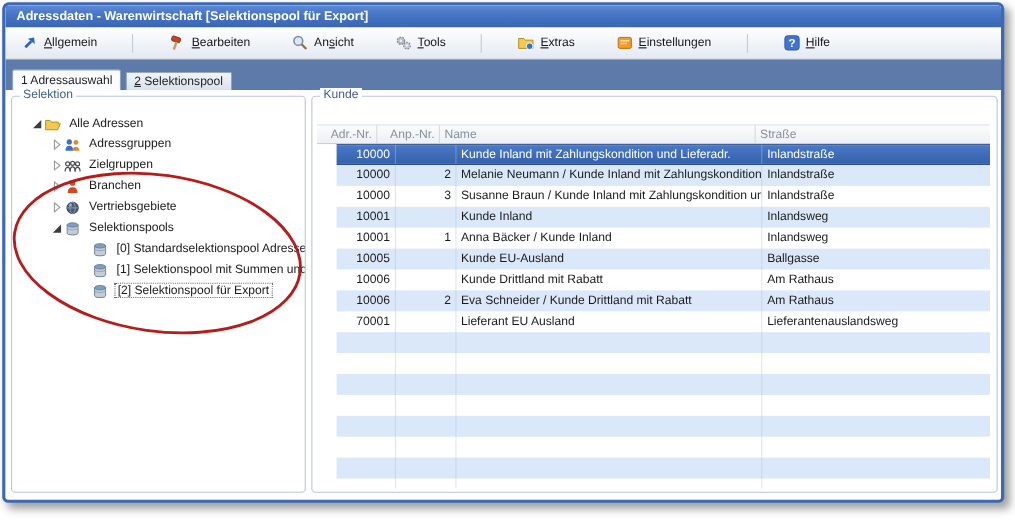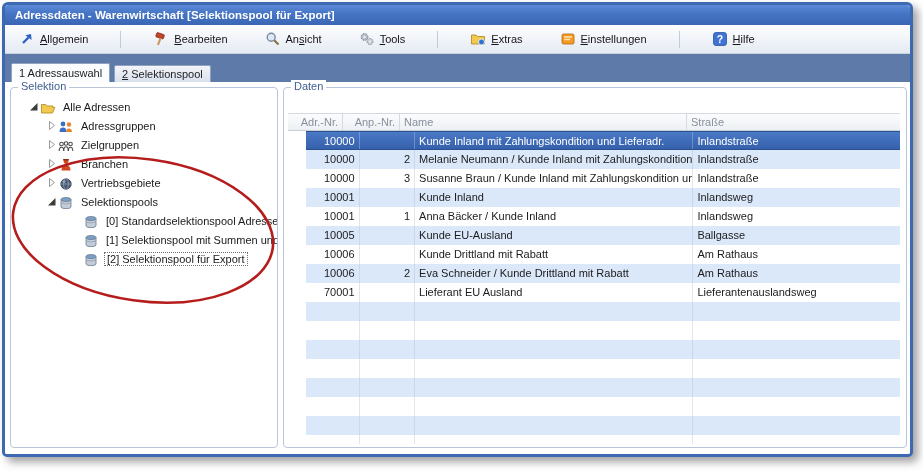--- a/index.html
+++ b/index.html
@@ -26,21 +26,21 @@
   .tab.active{height:19px;background:#fbfcfe;font-weight:normal;}
   .tab.inactive{background:linear-gradient(180deg,#f2f5f9,#d9e1ed);}
   
   .content{position:relative;height:373px;background:#fff;}
   .groupbox{position:absolute;box-sizing:border-box;border:1px solid #b9c6d9;border-radius:4px;background:#fff;}
   .group-label{position:absolute;top:-8px;left:7px;background:#fff;padding:0 3px;font-size:11px;color:#3f5e90;}
   #sel-box{left:5px;top:5px;width:268px;height:361px;}
   #daten-box{left:278px;top:5px;width:624px;height:361px;}
   
   .tree{position:absolute;left:0;top:12px;right:0;bottom:2px;overflow:hidden;padding-left:4px;}
-  .tree-row{height:19px;display:flex;align-items:flex-start;font-size:11px;color:#1a1a1a;white-space:nowrap;}
+  .tree-row{height:19px;display:flex;align-items:flex-end;font-size:11px;color:#1a1a1a;white-space:nowrap;}
   .tree-row .expander{width:13px;height:13px;flex:0 0 13px;display:inline-block;}
   .tree-row .t-icon{width:16px;height:14px;flex:0 0 16px;display:inline-block;}
   .tree-row .t-label{margin-left:5px;padding:1px 2px;}
   .tree-row.selected .t-label{border:1px dotted #707070;padding:0 2px;}
   .lvl0{padding-left:12px;} .lvl1{padding-left:30px;} .lvl2{padding-left:68px;}
   
   .annotation-svg{position:absolute;left:0;top:0;pointer-events:none;}
   
   .searchbar{position:absolute;left:4px;top:7px;width:612px;height:18px;box-sizing:border-box;display:flex;align-items:center;
              background:linear-gradient(180deg,#ebf1fa,#d5e1f1);border:1px solid #b5c3d8;font-size:11px;}
@@ -247,21 +247,21 @@
                   <path d="M3 4.5 L13 4.5 L13 12 Q13 13.6 8 13.6 Q3 13.6 3 12 Z" fill="#c3cdd9" stroke="#6b7a8d" stroke-width=".8"></path>
                   <ellipse cx="8" cy="4.5" rx="5" ry="2" fill="#7ba0c8" stroke="#6b7a8d" stroke-width=".8"></ellipse>
                   <path d="M3 8 Q8 10 13 8" fill="none" stroke="#8c99a9" stroke-width=".7"></path>
                 </svg></span>
               <span class="t-label">[2] Selektionspool für Export</span>
             </div>
           </div>
       </div>
 
       <div class="groupbox" id="daten-box">
-        <span class="group-label">Daten</span>
+        <span class="group-label">Kunde</span>
 
 
         <div class="grid">
           <div class="grid-header" id="grid-header">
               <div class="hcell c0">Adr.-Nr.</div>
               <div class="hcell c1">Anp.-Nr.</div>
               <div class="hcell c2">Name</div>
               <div class="hcell c3">Straße</div>
             </div>
           <div id="grid-body">

